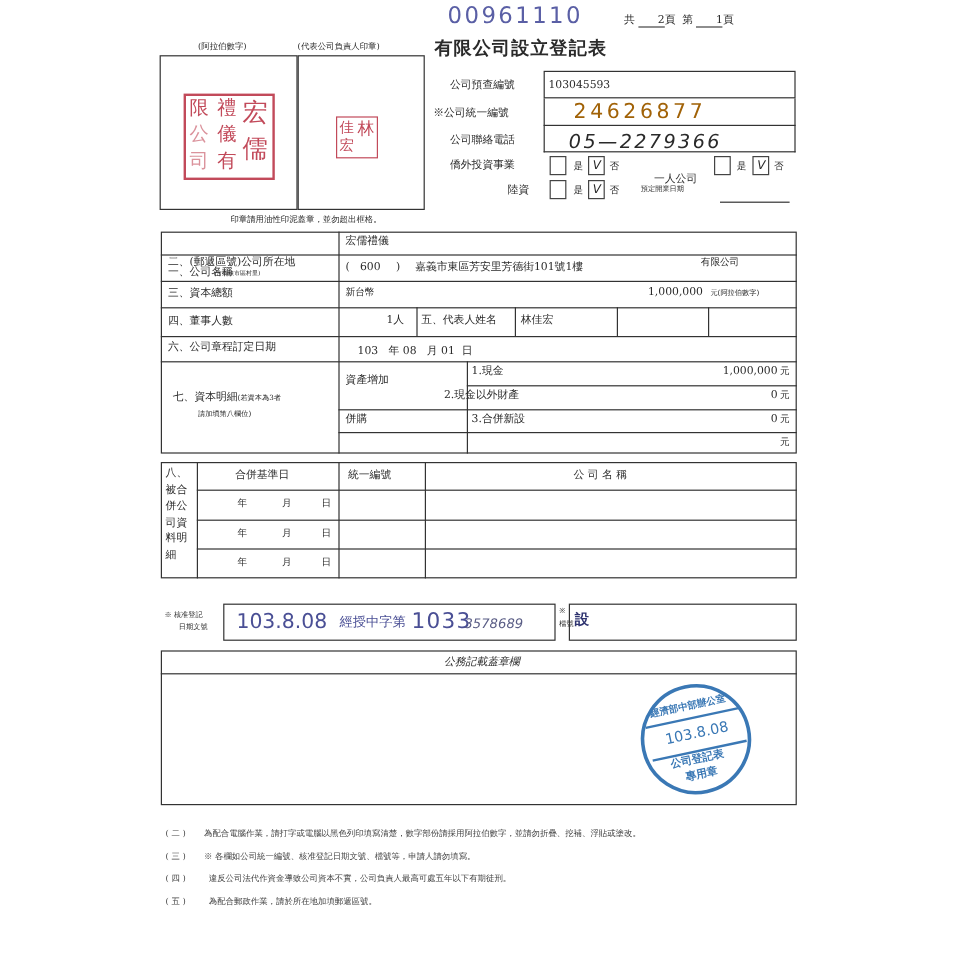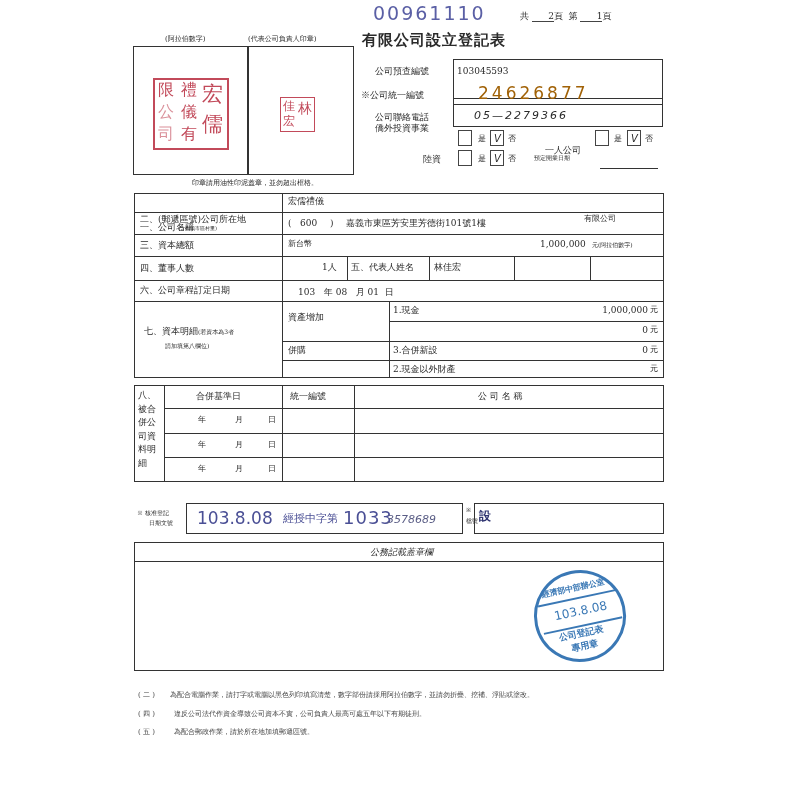--- a/index.html
+++ b/index.html
@@ -45,31 +45,31 @@
 <div class="seal" style="left:280px;top:97px;width:35px;height:35px;border-width:1.5px;">
   <div class="t" style="right:2px;top:3px;font-size:14px;">林</div>
   <div class="t" style="left:2px;top:2px;font-size:12px;">佳</div>
   <div class="t" style="left:2px;top:17px;font-size:12px;">宏</div>
 </div>
 <div class="t s7" style="left:152px;top:180px;margin-left:40px;">印章請用油性印泥蓋章，並勿超出框格。</div>
 
 <div class="t s9" style="left:375px;top:67px;">公司預查編號</div>
 <div class="t s9" style="left:361px;top:91px;">※公司統一編號</div>
 <div class="t s9" style="left:375px;top:113px;">公司聯絡電話</div>
-<div class="t s9" style="left:375px;top:124px;">僑外投資事業</div>
+<div class="t s9" style="left:375px;top:134px;">僑外投資事業</div>
 <div class="t s9" style="left:423px;top:155px;">陸資</div>
 
-<div class="box" style="left:453px;top:59px;width:210px;height:40px;">
+<div class="box" style="left:453px;top:59px;width:210px;height:23px;">
   <span class="t s9" style="left:3px;top:7px;font-family:'DejaVu Serif',serif;">103045593</span>
 </div>
 <div class="box" style="left:453px;top:82px;width:210px;height:23px;border-top:none;">
   <span class="t blue" style="left:24px;top:3px;font-size:17px;letter-spacing:3px;font-family:'DejaVu Sans',sans-serif;color:#a16207;">24626877</span>
 </div>
 <div class="box" style="left:453px;top:105px;width:210px;height:22px;border-top:none;">
-  <span class="t hand" style="left:20px;top:5px;font-size:11px;letter-spacing:2px;">05—2279366</span>
+  <span class="t hand" style="left:20px;top:5px;font-size:16px;letter-spacing:2px;">05—2279366</span>
 </div>
 
 <div class="chk" style="left:458px;top:130px;"></div>
 <div class="t s8" style="left:478px;top:135px;">是</div>
 <div class="chk" style="left:490px;top:130px;">
     <span class="t hand" style="left:3px;top:3px;font-size:10px;">V</span>
   </div>
 <div class="t s8" style="left:508px;top:135px;">否</div>
 <div class="t s9" style="left:545px;top:134px;margin-top:12px;">一人公司</div>
 <div class="chk" style="left:595px;top:130px;"></div>
@@ -135,21 +135,21 @@
 <div class="line" style="left:389px;top:301px;width:1px;height:77px;"></div>
 <div class="line" style="left:389px;top:321px;width:275px;height:1px;"></div>
 <div class="line" style="left:282px;top:341px;width:382px;height:1px;"></div>
 <div class="line" style="left:282px;top:360px;width:382px;height:1px;"></div>
 <div class="t s9" style="left:288px;top:313px;">資產增加</div>
 <div class="t s9" style="left:288px;top:346px;">併購</div>
 
 <div class="t s9" style="left:393px;top:306px;">1.現金</div>
 <div class="t s9 r" style="right:152px;top:306px;">1,000,000</div>
 <div class="t s8" style="left:650px;top:306px;">元</div>
-<div class="t s9" style="left:393px;top:326px;margin-top:39px;">2.現金以外財產</div>
+<div class="t s9" style="left:370px;top:326px;">2.現金以外財產</div>
 <div class="t s9 r" style="right:152px;top:326px;">0</div>
 <div class="t s8" style="left:650px;top:326px;">元</div>
 <div class="t s9" style="left:393px;top:346px;">3.合併新設</div>
 <div class="t s9 r" style="right:152px;top:346px;">0</div>
 <div class="t s8" style="left:650px;top:346px;">元</div>
 <div class="t s8" style="left:650px;top:365px;">元</div>
 
 <div class="box" style="left:134px;top:385px;width:530px;height:97px;"></div>
 <div class="line" style="left:164px;top:385px;width:1px;height:97px;"></div>
 <div class="line" style="left:282px;top:385px;width:1px;height:97px;"></div>
@@ -200,15 +200,16 @@
   <div class="t" style="left:10px;top:10px;font-size:8px;font-weight:bold;">經濟部中部辦公室</div>
   <div class="line" style="left:4px;top:24px;width:80px;height:1.5px;background:#3a78b5;"></div>
   <div class="t" style="left:18px;top:32px;font-size:12px;font-family:'DejaVu Sans',sans-serif;">103.8.08</div>
   <div class="line" style="left:4px;top:52px;width:80px;height:1.5px;background:#3a78b5;"></div>
   <div class="t" style="left:18px;top:56px;font-size:9px;font-weight:bold;">公司登記表</div>
   <div class="t" style="left:28px;top:69px;font-size:9px;font-weight:bold;">專用章</div>
 </div>
 
 <div class="abs" style="left:138px;top:686px;font-size:7px;line-height:18.5px;color:#444;">
   <div><span style="display:inline-block;width:32px;">( 二 )</span><span>為配合電腦作業，請打字或電腦以黑色列印填寫清楚，數字部份請採用阿拉伯數字，並請勿折疊、挖補、浮貼或塗改。</span></div>
+  <div><span style="display:inline-block;width:32px;">( 三 )</span><span>※ 各欄如公司統一編號、核准登記日期文號、檔號等，申請人請勿填寫。</span></div>
   <div><span style="display:inline-block;width:36px;">( 四 )</span><span>違反公司法代作資金導致公司資本不實，公司負責人最高可處五年以下有期徒刑。</span></div>
   <div><span style="display:inline-block;width:36px;">( 五 )</span><span>為配合郵政作業，請於所在地加填郵遞區號。</span></div>
 </div>
 
 </body></html>

